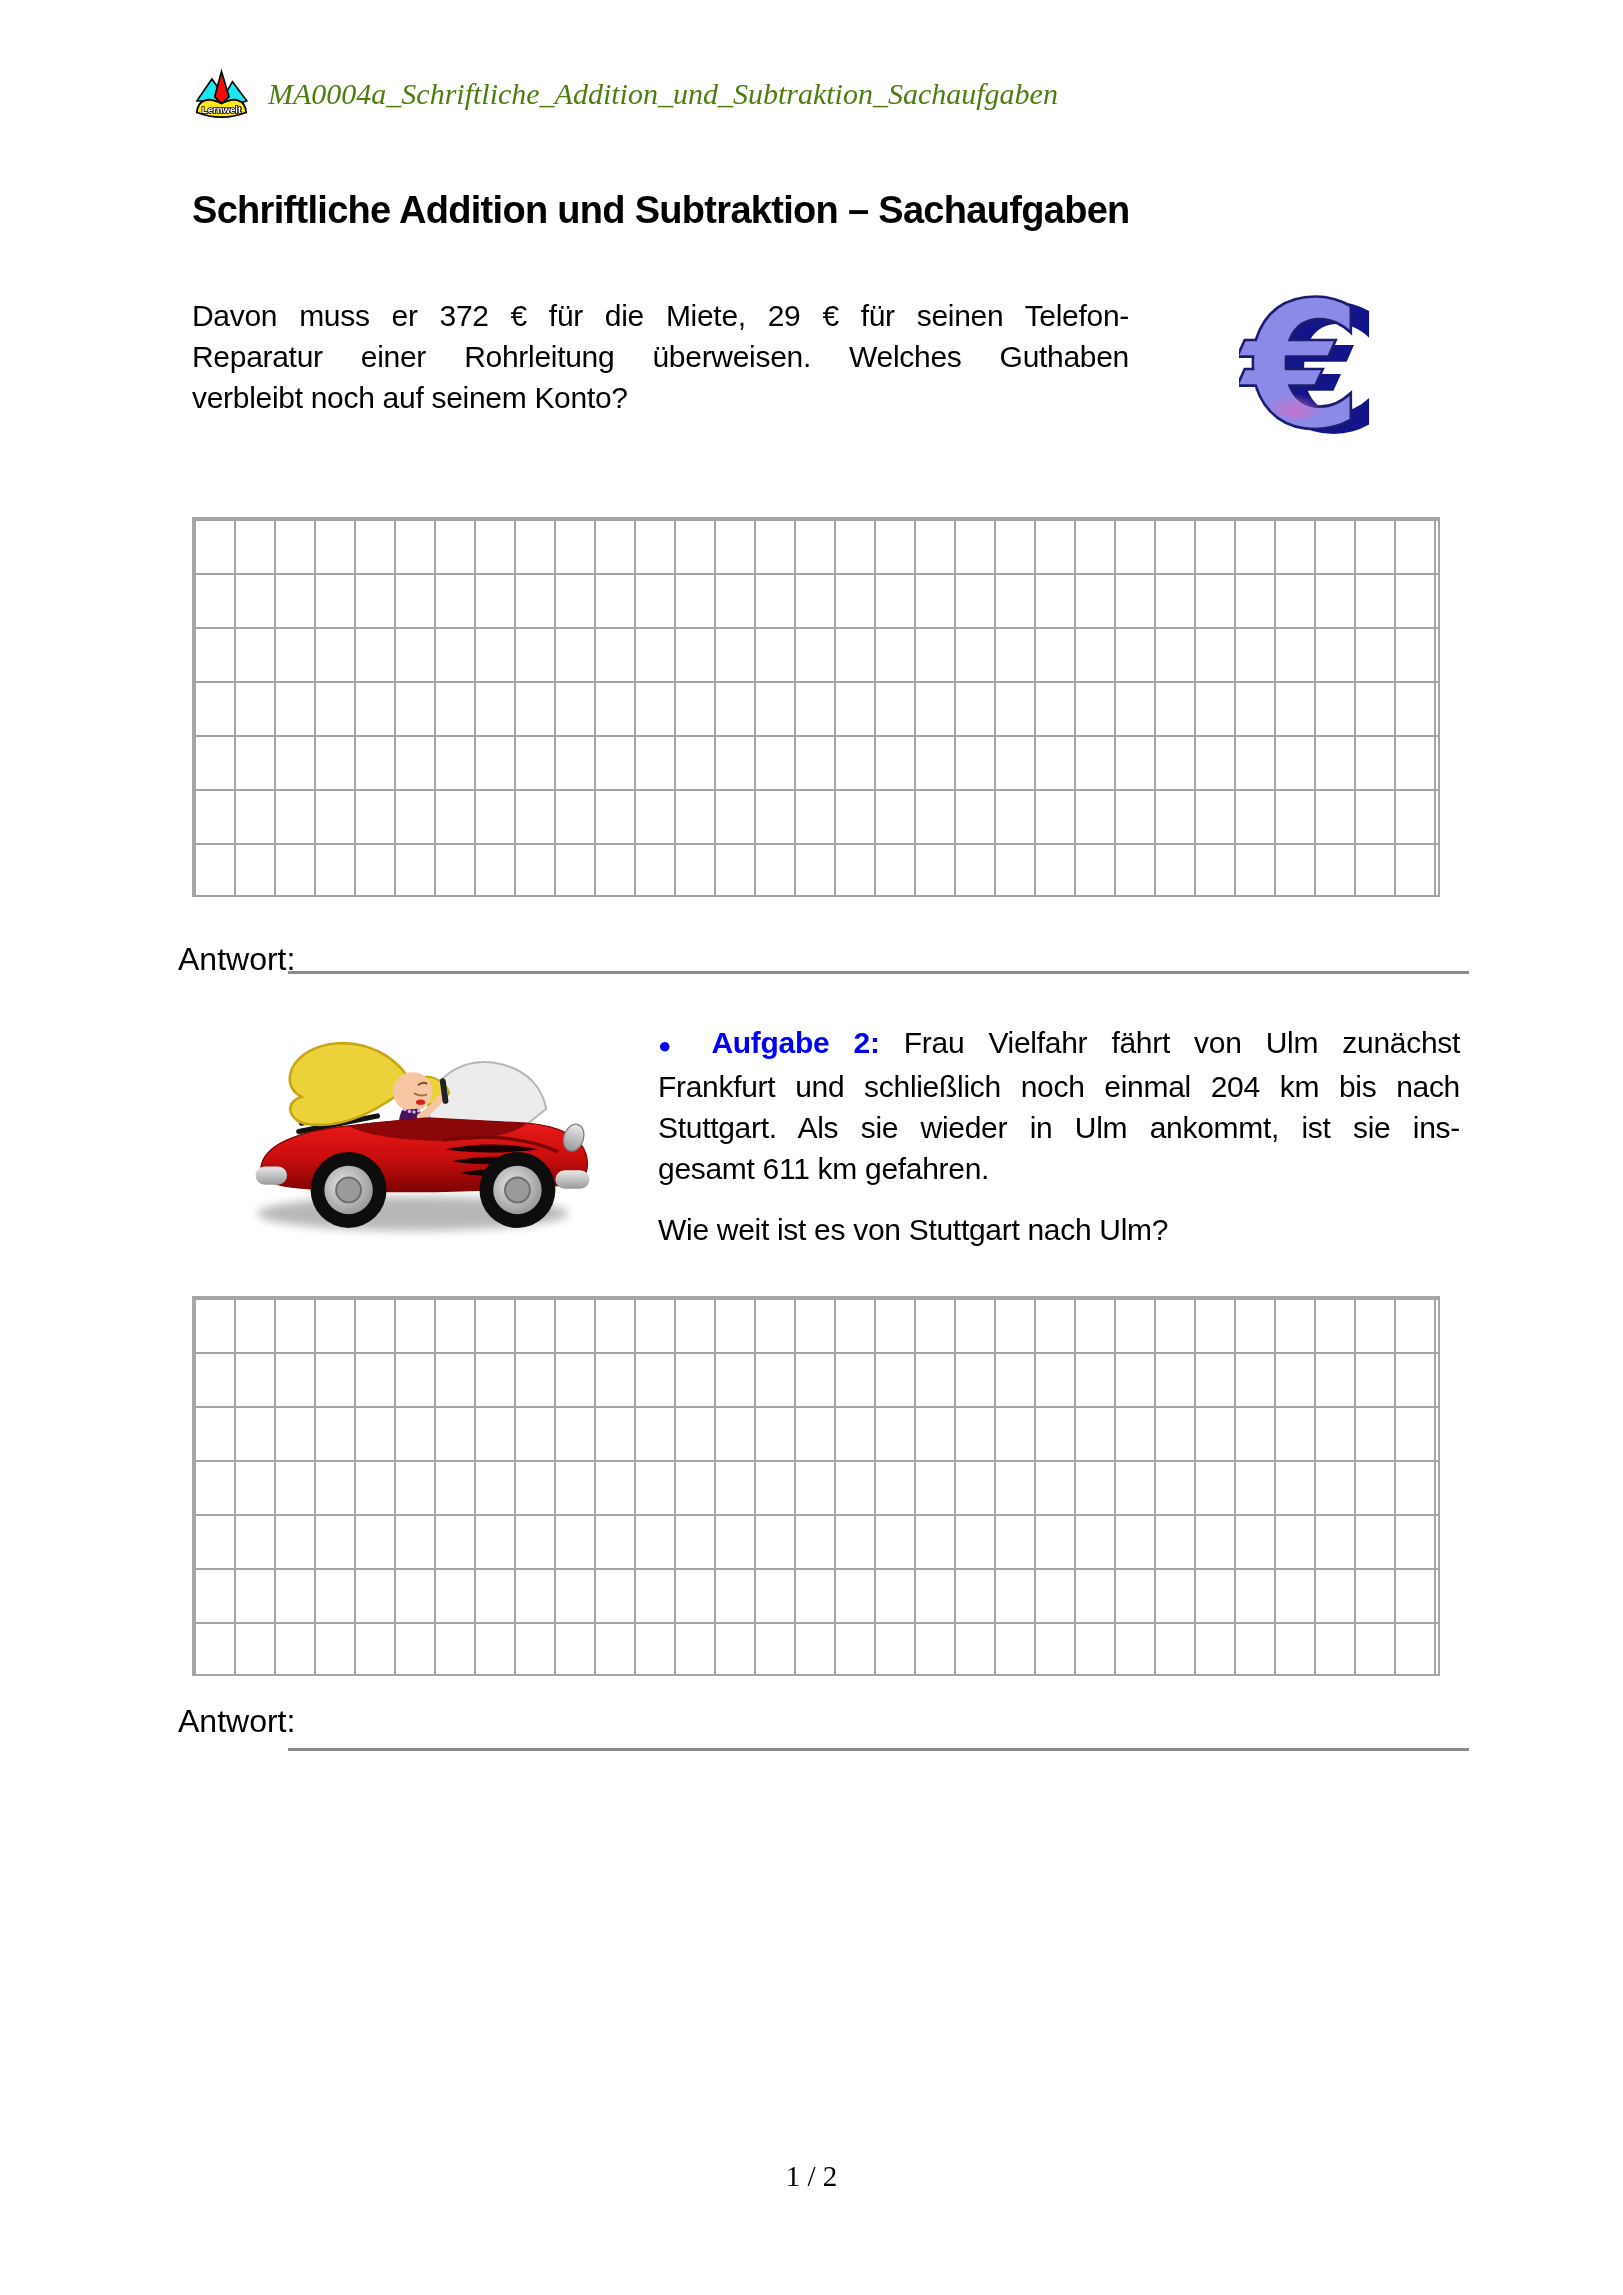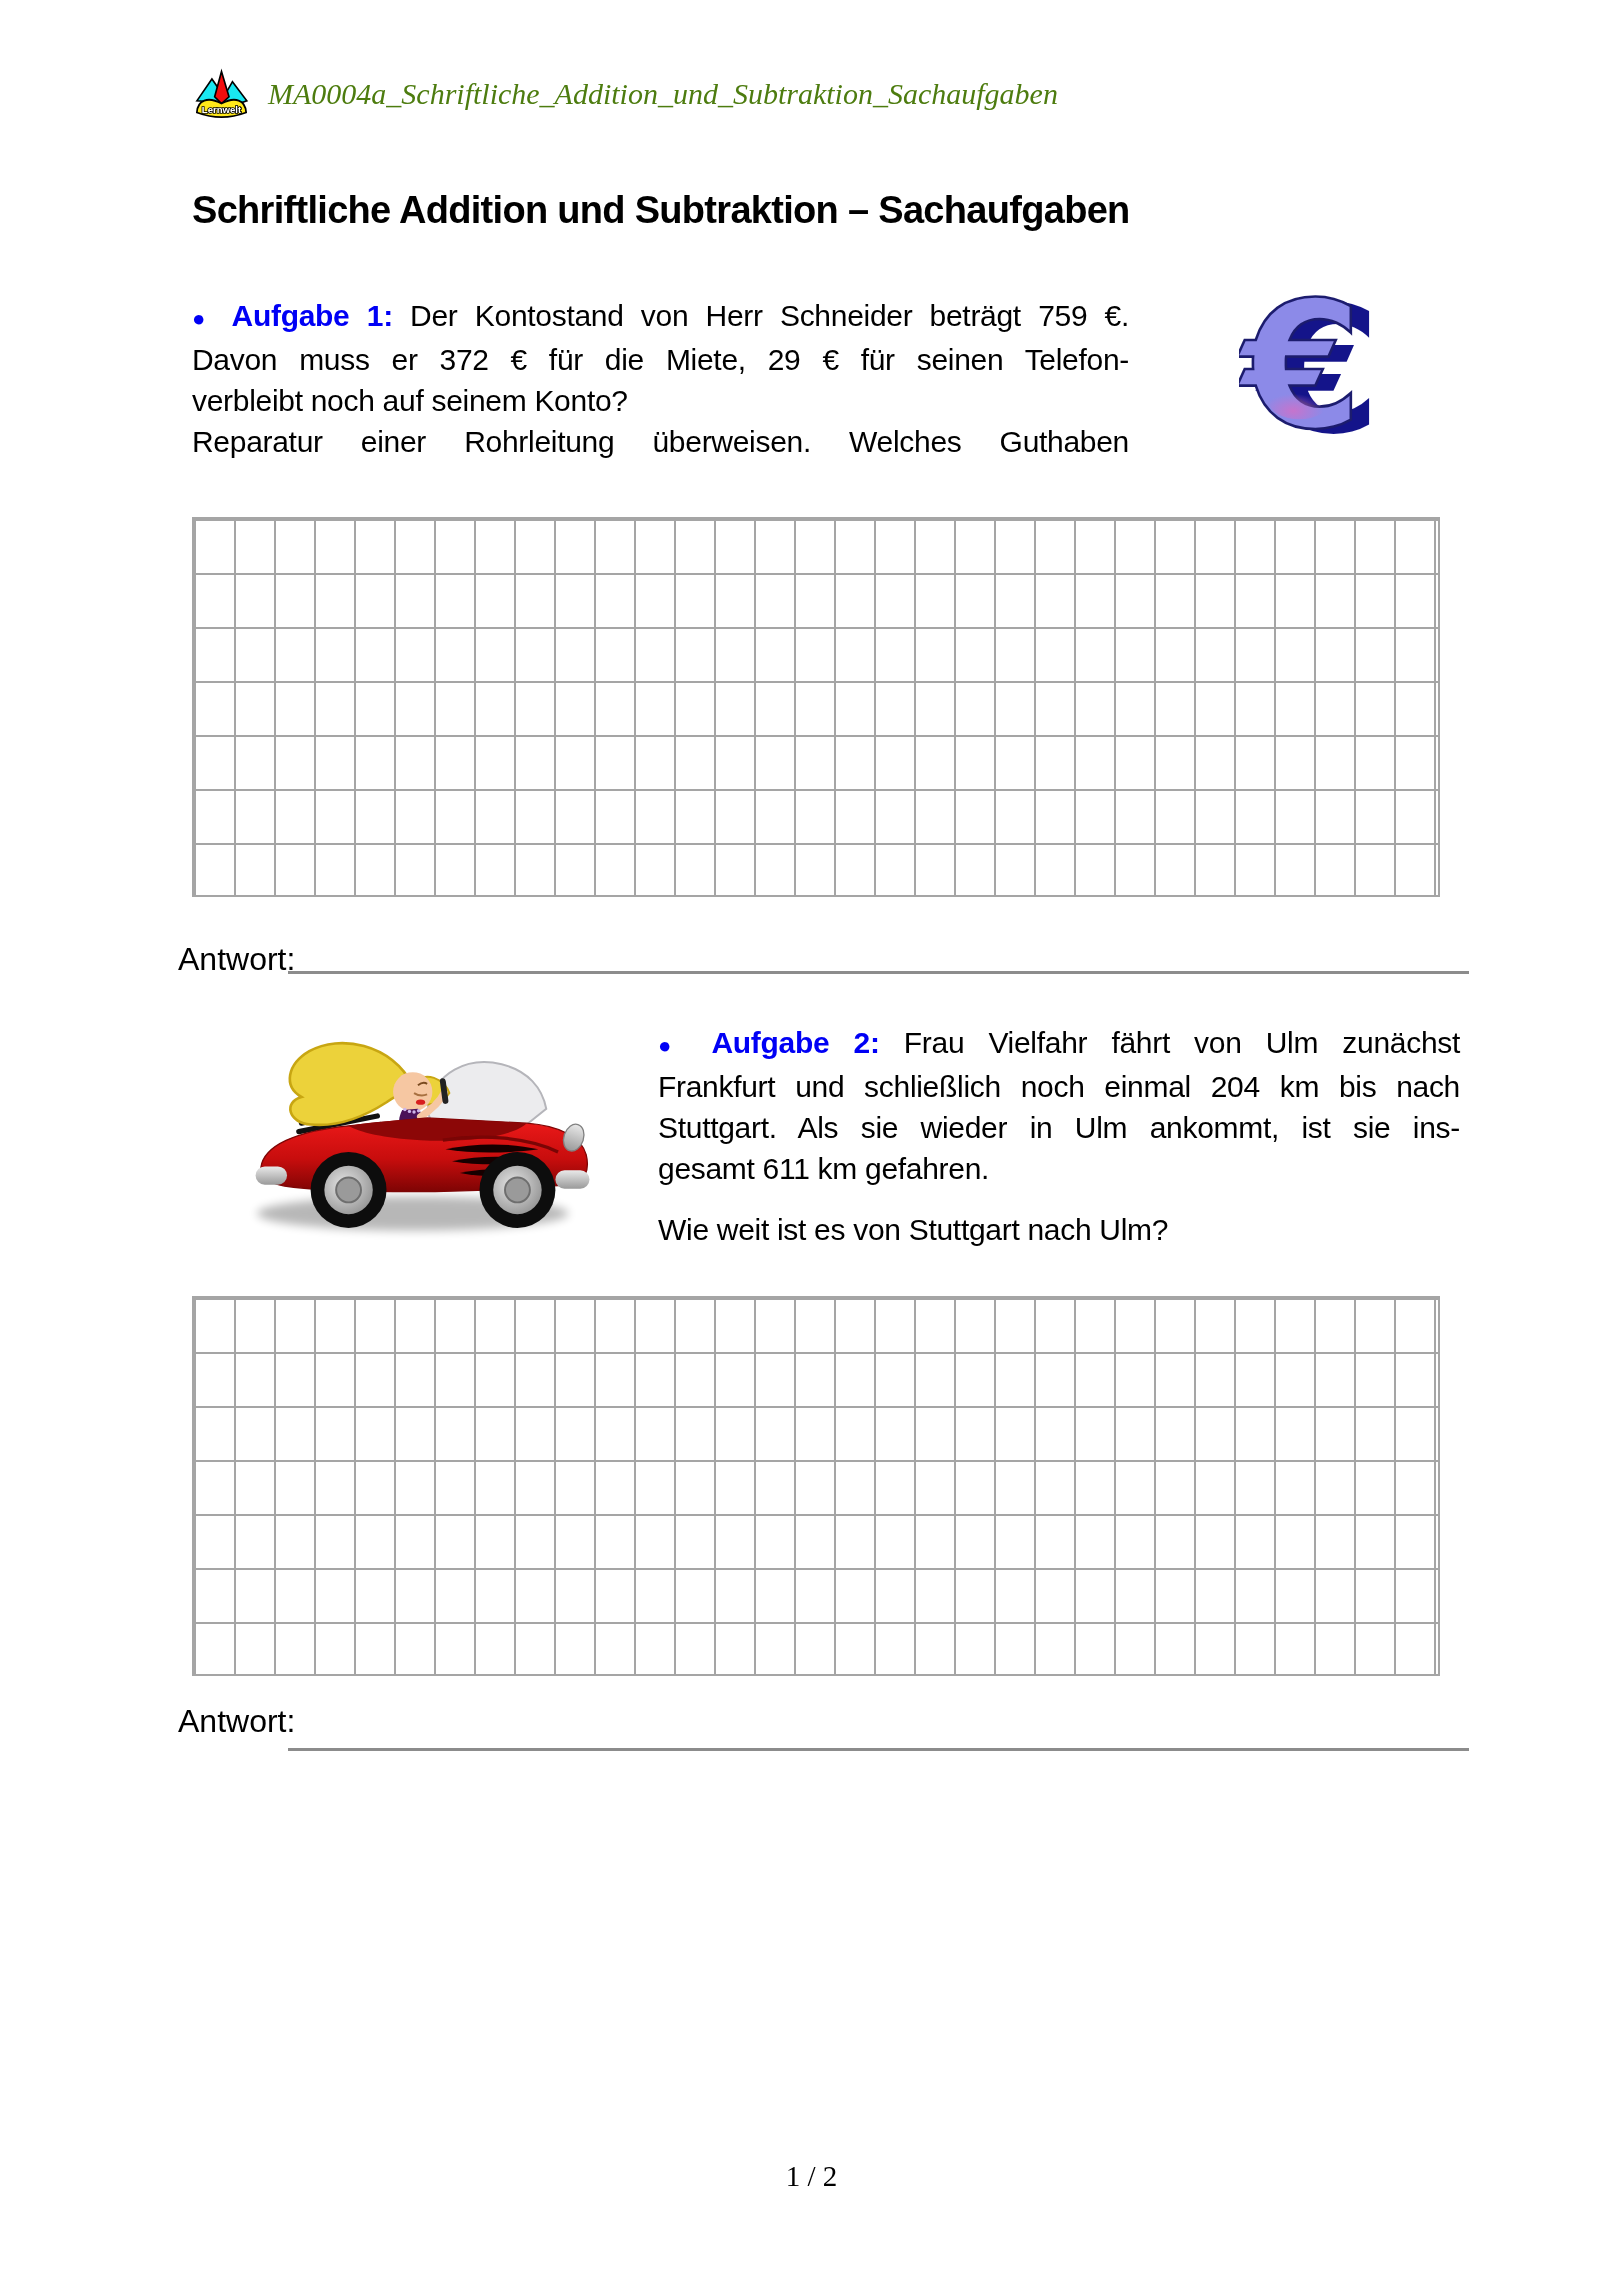--- a/index.html
+++ b/index.html
@@ -72,28 +72,23 @@
       <path d="M30 42 L40 5 L51 42 L40 52 Z" fill="#f20d0d" stroke="#000" stroke-width="2.4"></path>
       <path d="M4 65 C 5 47 20 41 40 52 C 60 41 75 47 76 65 C 52 74 28 74 4 65 Z" fill="#ffe81a" stroke="#000" stroke-width="2.6"></path>
       <text x="40" y="66" text-anchor="middle" font-family="Liberation Sans, sans-serif" font-size="14" font-weight="bold" fill="#fff" stroke="#000" stroke-width="2.4" paint-order="stroke">Lernwelt</text>
     </svg>
   </div>
   <div class="hdr-title">MA0004a_Schriftliche_Addition_und_Subtraktion_Sachaufgaben</div>
 
   <div class="doc-title">Schriftliche Addition und Subtraktion – Sachaufgaben</div>
 
   <div class="task task-1">
-    <div class="t-line">
-      <span class="bullet">●</span>
-      <span class="task-label">Aufgabe 1:</span>
-      <span>Der Kontostand von Herr Schneider beträgt 759 €.</span>
-    </div>
     <div class="t-line">Davon muss er 372 € für die Miete, 29 € für seinen Telefon-</div>
+    <div class="t-line">Reparatur einer Rohrleitung überweisen. Welches Guthaben</div>
     <div class="t-line last">verbleibt noch auf seinem Konto?</div>
-    <div class="t-line">Reparatur einer Rohrleitung überweisen. Welches Guthaben</div>
   </div>
 
   <div class="euro-art">
     <svg viewBox="0 0 218 278" width="143" height="182">
       <defs>
         <radialGradient id="euroShine" cx="0.4" cy="0.75" r="0.5">
           <stop offset="0" stop-color="#d070c8" stop-opacity="0.85"></stop>
           <stop offset="1" stop-color="#d070c8" stop-opacity="0"></stop>
         </radialGradient>
       </defs>

